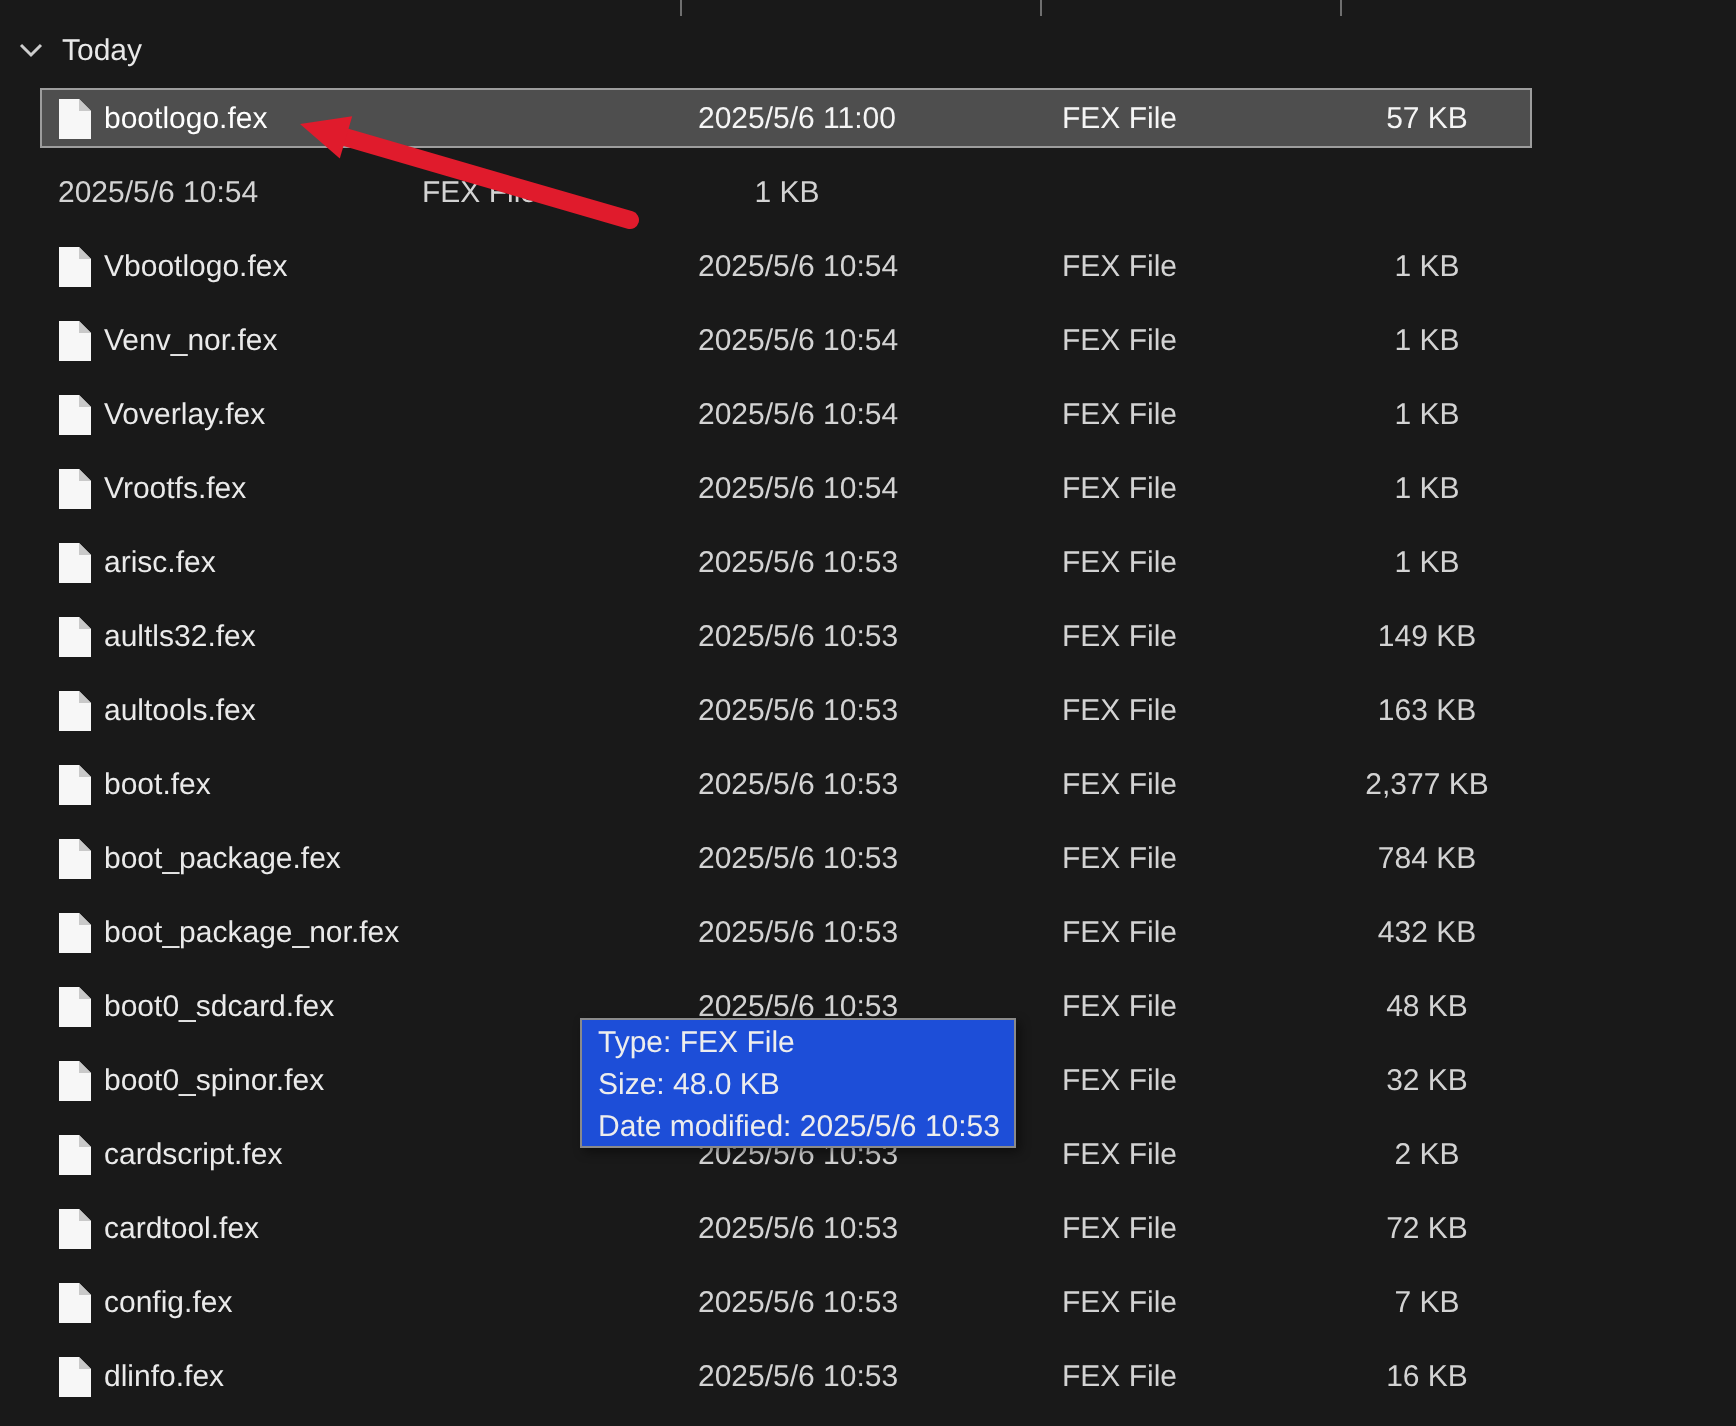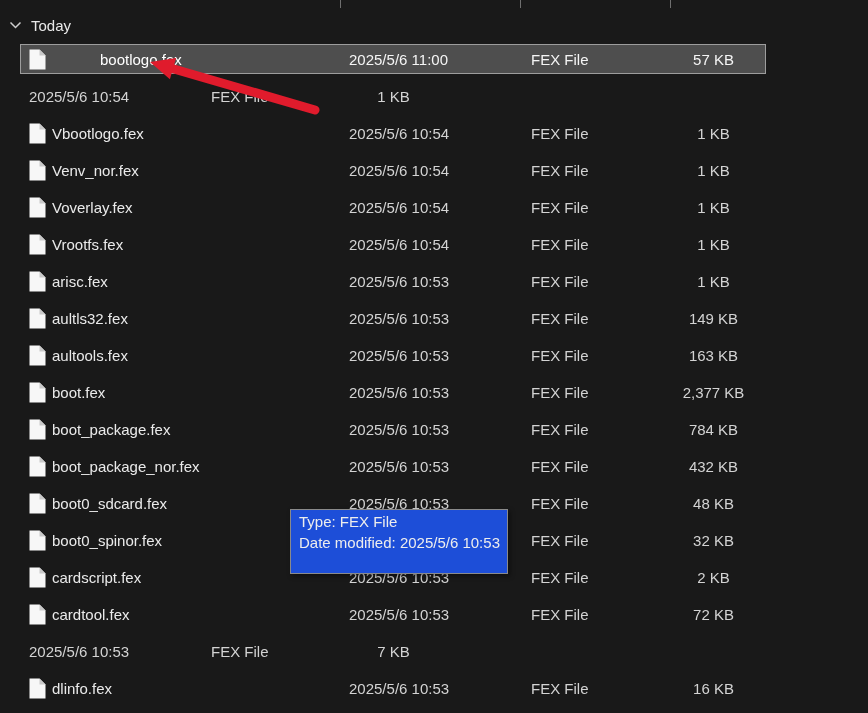--- a/index.html
+++ b/index.html
@@ -18,21 +18,21 @@
   }
   .chev{display:block;}
 
   
   .file-list{position:absolute;top:44px;left:20px;width:746px;}
   .row{
     box-sizing:border-box;height:30px;margin-bottom:7px;display:flex;align-items:center;
     padding-left:8px;border:1px solid transparent;font-size:15px;color:#d3d3d3;
   }
   .row.selected{background:#4e4e4e;border-color:#9d9d9d;color:#f5f5f5;}
-  .row.selected .fname{color:#ffffff;margin-left:48px;}
+  .row.selected .fname{color:#ffffff;}
   .cell{white-space:nowrap;overflow:hidden;}
   .name-cell{width:320px;display:flex;align-items:center;gap:6px;flex:0 0 320px;}
   .fname{color:#eaeaea;}
   .date-cell{flex:0 0 182px;}
   .type-cell{flex:0 0 140px;}
   .size-cell{flex:0 0 85px;text-align:center;}
   .file-icon{flex:0 0 17px;display:block;}
 
   
   .tooltip{
@@ -243,40 +243,48 @@
           <path d="M0.5,0.5 H10.5 L16.5,6.5 V20.5 H0.5 Z" fill="#f7f7f7"></path>
           <path d="M10.5,0.5 V6.5 H16.5 Z" fill="#c9c9c9"></path>
         </svg>
         <span class="fname">cardtool.fex</span>
       </span>
       <span class="cell date-cell">2025/5/6 10:53</span>
       <span class="cell type-cell">FEX File</span>
       <span class="cell size-cell">72 KB</span>
     </div>
       <div class="row">
+      <span class="cell name-cell">
+        <svg class="file-icon" width="17" height="21" viewBox="0 0 17 21">
+          <path d="M0.5,0.5 H10.5 L16.5,6.5 V20.5 H0.5 Z" fill="#f7f7f7"></path>
+          <path d="M10.5,0.5 V6.5 H16.5 Z" fill="#c9c9c9"></path>
+        </svg>
+        <span class="fname">config.fex</span>
+      </span>
       <span class="cell date-cell">2025/5/6 10:53</span>
       <span class="cell type-cell">FEX File</span>
       <span class="cell size-cell">7 KB</span>
     </div>
       <div class="row">
       <span class="cell name-cell">
         <svg class="file-icon" width="17" height="21" viewBox="0 0 17 21">
           <path d="M0.5,0.5 H10.5 L16.5,6.5 V20.5 H0.5 Z" fill="#f7f7f7"></path>
           <path d="M10.5,0.5 V6.5 H16.5 Z" fill="#c9c9c9"></path>
         </svg>
         <span class="fname">dlinfo.fex</span>
       </span>
       <span class="cell date-cell">2025/5/6 10:53</span>
       <span class="cell type-cell">FEX File</span>
       <span class="cell size-cell">16 KB</span>
     </div>
     </div>
 
   <div class="tooltip">
     <div>Type: FEX File</div>
+    <div>Size: 48.0 KB</div>
     <div>Date modified: 2025/5/6 10:53</div>
   </div>
 
   <svg class="arrow-overlay" width="868" height="713" viewBox="0 0 868 713">
     <line x1="315" y1="110" x2="173" y2="68.7" stroke="#e01b2c" stroke-width="9" stroke-linecap="round"></line>
     <polygon points="150,62 176.1,58.1 169.9,79.3" fill="#e01b2c"></polygon>
   </svg>
 
 </div>
 

